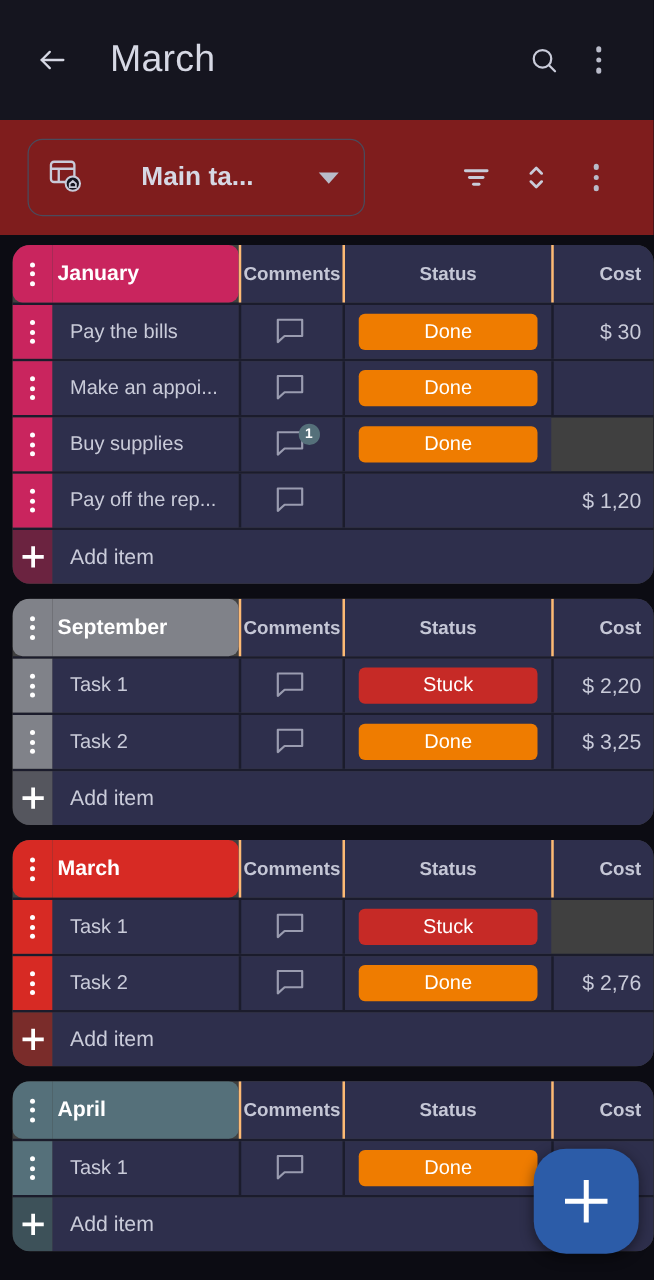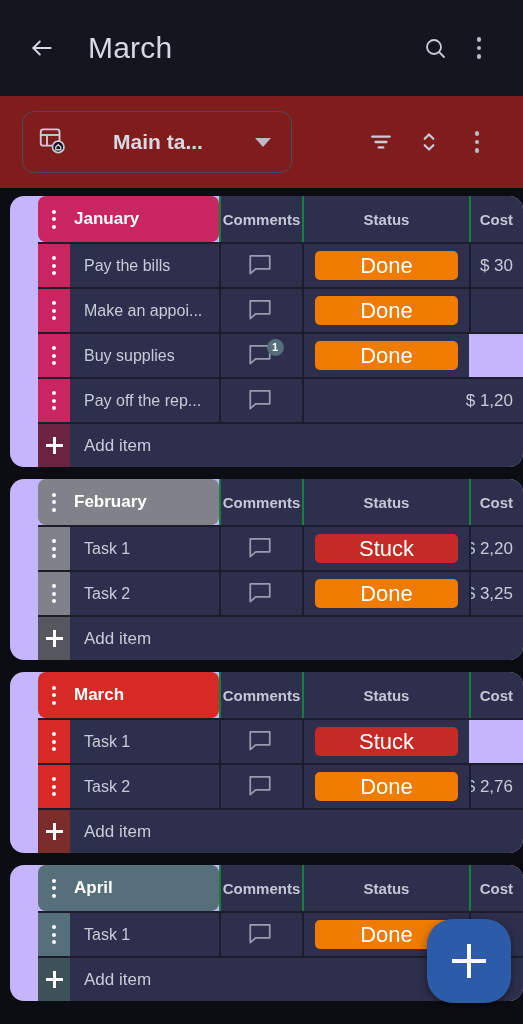--- a/index.html
+++ b/index.html
@@ -40,43 +40,43 @@
     white-space: nowrap; overflow: hidden;
   }
   .caret { width: 0; height: 0; border-left: 8px solid transparent; border-right: 8px solid transparent;
            border-top: 9px solid #b9bbc9; margin-left: 6px; margin-right: 6px; }
   .toolbar-spacer { flex: 1; }
   .tool-icon { width: 48px; height: 48px; display: flex; align-items: center; justify-content: center; cursor: pointer; }
 
   
   .board { padding: 8px 0 0 0; }
   .group {
-    margin: 0 0 12px 4px; background: #c4b5fd; border-radius: 14px;
-    margin-left: 10px; overflow: hidden; position: relative; padding-left: 28px;
+    margin: 0 0 12px 4px; background: #404040; border-radius: 14px;
+    margin-left: 10px; overflow: hidden; position: relative;
   }
   .grow { display: flex; align-items: stretch; }
   .handle {
     width: 32px; flex: 0 0 32px; display: flex; align-items: center; justify-content: center;
     cursor: grab;
   }
   .handle i { width: 4px; height: 4px; border-radius: 50%; background: #ffffff; display: block; }
   .handle .dots { display: flex; flex-direction: column; gap: 3.5px; align-items: center; }
 
   
   .ghead { height: 46px; }
   .ghead .hname {
     flex: 0 0 149px; display: flex; align-items: center;
     color: #ffffff; font-size: 17px; font-weight: 700; padding-left: 4px;
     border-top-right-radius: 8px; border-bottom-right-radius: 8px;
   }
   .ghead .hcolor { border-top-left-radius: 8px; border-bottom-left-radius: 8px; }
   .col {
     display: flex; align-items: center; justify-content: center;
     color: #c5c7d6; font-size: 15px; font-weight: 700;
-    border-left: 2px solid #15803d; background: #2e2f4c;
+    border-left: 2px solid #fdba74; background: #2e2f4c;
   }
   .col-comments { flex: 0 0 83px; }
   .col-status   { flex: 0 0 167px; }
   .col-cost     { flex: 1 1 auto; justify-content: flex-end; padding-right: 10px; }
 
   
   .grow-item { height: 45px; border-top: 2px solid #1b1c2c; }
   .cell-name {
     flex: 0 0 149px; display: flex; align-items: center;
     color: #c9cbd9; font-size: 16px; padding-left: 14px; background: #2e2f4c;
@@ -93,21 +93,21 @@
   .bubble-wrap { position: relative; width: 30px; height: 26px; }
   .badge {
     position: absolute; top: -4px; right: -7px;
     min-width: 17px; height: 17px; border-radius: 50%;
     background: #55707a; color: #ffffff; font-size: 11px; font-weight: 700;
     display: flex; align-items: center; justify-content: center;
   }
   .pill {
     width: 143px; height: 29px; border-radius: 5px;
     display: flex; align-items: center; justify-content: center;
-    color: #ffffff; font-size: 22px; cursor: pointer;
+    color: #ffffff; font-size: 16px; cursor: pointer;
   }
 
   
   .grow-add { height: 45px; border-top: 2px solid #1b1c2c; cursor: pointer; }
   .add-plus { width: 32px; flex: 0 0 32px; display: flex; align-items: center; justify-content: center; }
   .plus-glyph { position: relative; width: 17px; height: 17px; }
   .plus-glyph::before, .plus-glyph::after {
     content: ""; position: absolute; background: #ffffff;
   }
   .plus-glyph::before { left: 0; top: 7px; width: 17px; height: 3px; }
@@ -290,21 +290,21 @@
       </div>
       <div class="group">
         <div class="grow ghead">
           <div class="handle hcolor" style="background:#808289">
             <span class="dots">
               <i></i>
               <i></i>
               <i></i>
             </span>
           </div>
-          <div class="hname" style="background:#808289">February</div>
+          <div class="hname" style="background:#808289">September</div>
           <div class="col col-comments">Comments</div>
           <div class="col col-status">Status</div>
           <div class="col col-cost">Cost</div>
         </div>
         <div class="grow grow-item">
           <div class="handle" style="background:#808289">
             <span class="dots">
               <i></i>
               <i></i>
               <i></i>

